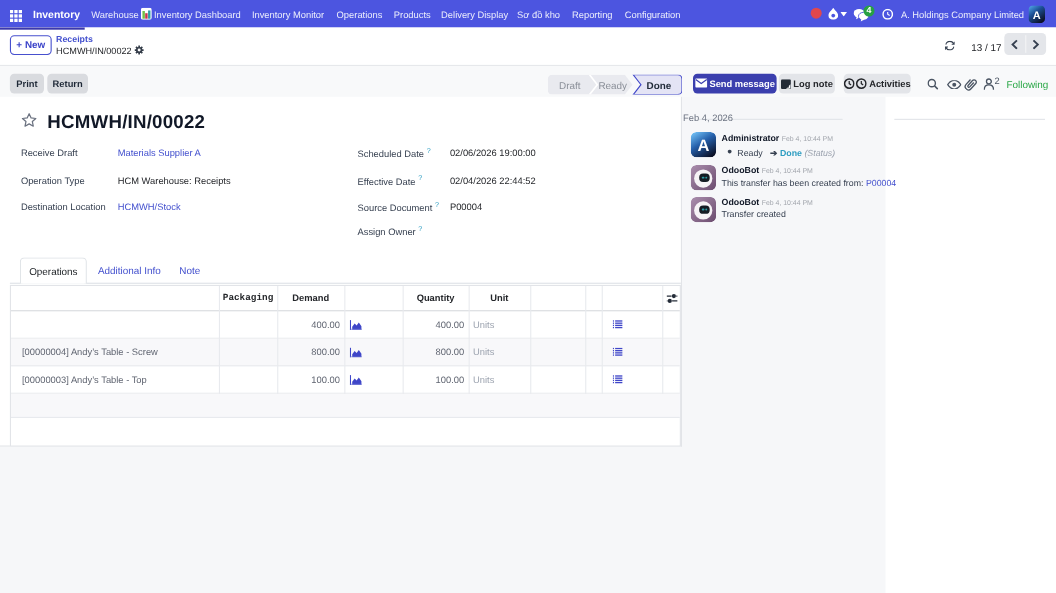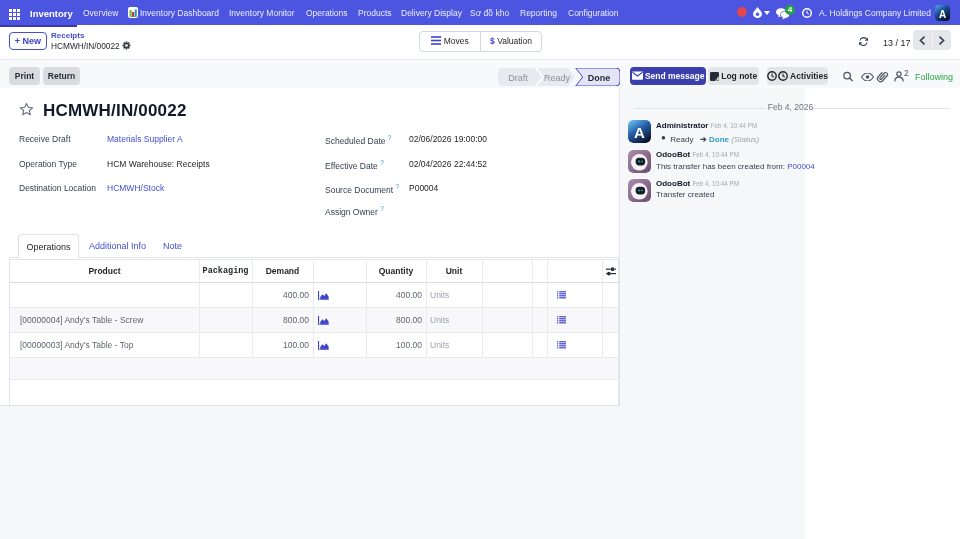--- a/index.html
+++ b/index.html
@@ -54,21 +54,21 @@
 .cell { position:absolute; top:0; height:100%; font-size:8.5px; white-space:nowrap; overflow:hidden; }
 .hdr { font-weight:bold; color:#24262a; text-align:center; }
 .num { text-align:right; color:#5f6470; }
 .prodtxt { color:#5f6470; }
 .unittxt { color:#9ca3af; }
 .colsep { position:absolute; top:0; width:1px; background:#e8eaee; height:98px; }
 
 
 #chatter { position:absolute; left:621px; top:88px; width:339px; height:451px; }
 .divline { position:absolute; top:108px; height:1px; background:#e2e4e8; }
-#divdate { position:absolute; left:0; width:339px; text-align:center; font-size:8.5px; color:#6b7280; }
+#divdate { position:absolute; left:0; width:339px; font-size:8.5px; color:#6b7280; }
 .avatar { position:absolute; left:7px; width:23px; height:23px; border-radius:5px; }
 .msgname { position:absolute; left:35px; font-size:8px; font-weight:bold; color:#111827; white-space:nowrap; }
 .msgtime { font-size:6.3px; color:#a3a7ae; font-weight:normal; }
 .msgbody { position:absolute; left:35px; font-size:8px; color:#374151; white-space:nowrap; }
 </style>
 </head>
 <body>
 <div id="page">
 
   <div id="nav">
@@ -79,21 +79,21 @@
           <rect x="8" y="0" width="3" height="3"></rect>
         <rect x="0" y="4" width="3" height="3"></rect>
           <rect x="4" y="4" width="3" height="3"></rect>
           <rect x="8" y="4" width="3" height="3"></rect>
         <rect x="0" y="8" width="3" height="3"></rect>
           <rect x="4" y="8" width="3" height="3"></rect>
           <rect x="8" y="8" width="3" height="3"></rect>
       </g>
     </svg>
     <span class="navitem" id="appname" style="left:30px;">Inventory</span>
-    <span class="navitem" style="left:83px;">Overview</span>
+    <span class="navitem" style="left:83px;">Warehouse</span>
     <svg class="abs" style="left:128px;top:7px" width="10" height="11" viewBox="0 0 10 11">
       <rect x="0" y="0" width="10" height="11" rx="2" fill="#fff"></rect>
       <rect x="1.5" y="3" width="2.2" height="7" fill="#6fbf49"></rect>
       <rect x="4" y="5" width="2.2" height="5" fill="#c9344a"></rect>
       <rect x="6.6" y="2.5" width="2.2" height="7.5" fill="#2e9da6"></rect>
     </svg>
     <span class="navitem" style="left:140px;">Inventory Dashboard</span>
     <span class="navitem" style="left:229px;">Inventory Monitor</span>
     <span class="navitem" style="left:306px;">Operations</span>
     <span class="navitem" style="left:358px;">Products</span>
@@ -143,30 +143,20 @@
       <svg style="vertical-align:-1px" width="9" height="9" viewBox="0 0 10 10">
           <g stroke="#353d49" stroke-width="1.7">
             <line x1="5" y1="0.5" x2="5" y2="9.5"></line>
             <line x1="0.5" y1="5" x2="9.5" y2="5"></line>
             <line x1="1.8" y1="1.8" x2="8.2" y2="8.2"></line>
             <line x1="8.2" y1="1.8" x2="1.8" y2="8.2"></line>
           </g>
           <circle cx="5" cy="5" r="3.2" fill="#353d49"></circle>
           <circle cx="5" cy="5" r="1.5" fill="#fff"></circle>
         </svg>
-    </div>
-    <div id="btngroup">
-      <div class="vbtn" style="width:60px;text-align:center;padding:0;"><svg style="vertical-align:-1px" width="10" height="9" viewBox="0 0 10 9">
-            <g stroke="#3b43c9" stroke-width="1.6">
-              <line x1="0" y1="1" x2="10" y2="1"></line>
-              <line x1="0" y1="4.5" x2="10" y2="4.5"></line>
-              <line x1="0" y1="8" x2="10" y2="8"></line>
-            </g>
-          </svg> Moves</div>
-      <div class="vbtn" style="width:61px;text-align:center;padding:0;"><span style="color:#3b43c9;font-weight:bold;">$</span> Valuation</div>
     </div>
     <svg class="abs" style="left:859px;top:12px" width="9" height="9" viewBox="0 0 16 16">
       <path fill="#374151" d="M8 2a6 6 0 0 1 5.2 3H11v1.5h5V1.5h-1.5v2A7.5 7.5 0 0 0 .8 6.2l1.45.4A6 6 0 0 1 8 2zM8 14a6 6 0 0 1-5.2-3H5V9.5H0v5h1.5v-2a7.5 7.5 0 0 0 13.7-2.7l-1.45-.4A6 6 0 0 1 8 14z"></path>
     </svg>
     <div id="pagenum">13 / 17</div>
     <div id="prevnext">
       <svg class="abs" style="left:6px;top:6px" width="7" height="9" viewBox="0 0 7 9">
           <path d="M5.5 0.7 L1.5 4.5 L5.5 8.3" fill="none" stroke="#374151" stroke-width="1.7"></path>
         </svg>
       <div class="abs" style="left:19px;top:2px;width:1px;height:16px;background:#f3f4f6;"></div>
@@ -247,21 +237,20 @@
     <div class="lbl" style="left:325px;top:117px;">Assign Owner <sup class="q">?</sup></div>
 
     <div id="tabline"></div>
     <div id="tab1">Operations</div>
     <div class="tabl" style="left:89px;">Additional Info</div>
     <div class="tabl" style="left:163px;">Note</div>
 
     <div id="tbl">
 
       <div class="trow" style="top:0;height:23px;border-bottom:1px solid #d8dade;">
-        <div class="cell hdr" style="left:0;width:189px;line-height:23px;">Product</div>
         <div class="cell hdr" style="left:189px;width:53px;line-height:23px;font-family:Liberation Mono, monospace;">Packaging</div>
         <div class="cell hdr" style="left:242px;width:61px;line-height:23px;">Demand</div>
         <div class="cell hdr" style="left:356px;width:60px;line-height:23px;">Quantity</div>
         <div class="cell hdr" style="left:416px;width:56px;line-height:23px;">Unit</div>
         <svg class="abs" style="left:596px;top:7px" width="10" height="9" viewBox="0 0 10 9">
             <g stroke="#242c38" stroke-width="1.2">
               <line x1="0" y1="2.2" x2="4.5" y2="2.2"></line>
               <line x1="8.8" y1="2.2" x2="10" y2="2.2"></line>
               <line x1="0" y1="6.6" x2="0.8" y2="6.6"></line>
               <line x1="5" y1="6.6" x2="10" y2="6.6"></line>

